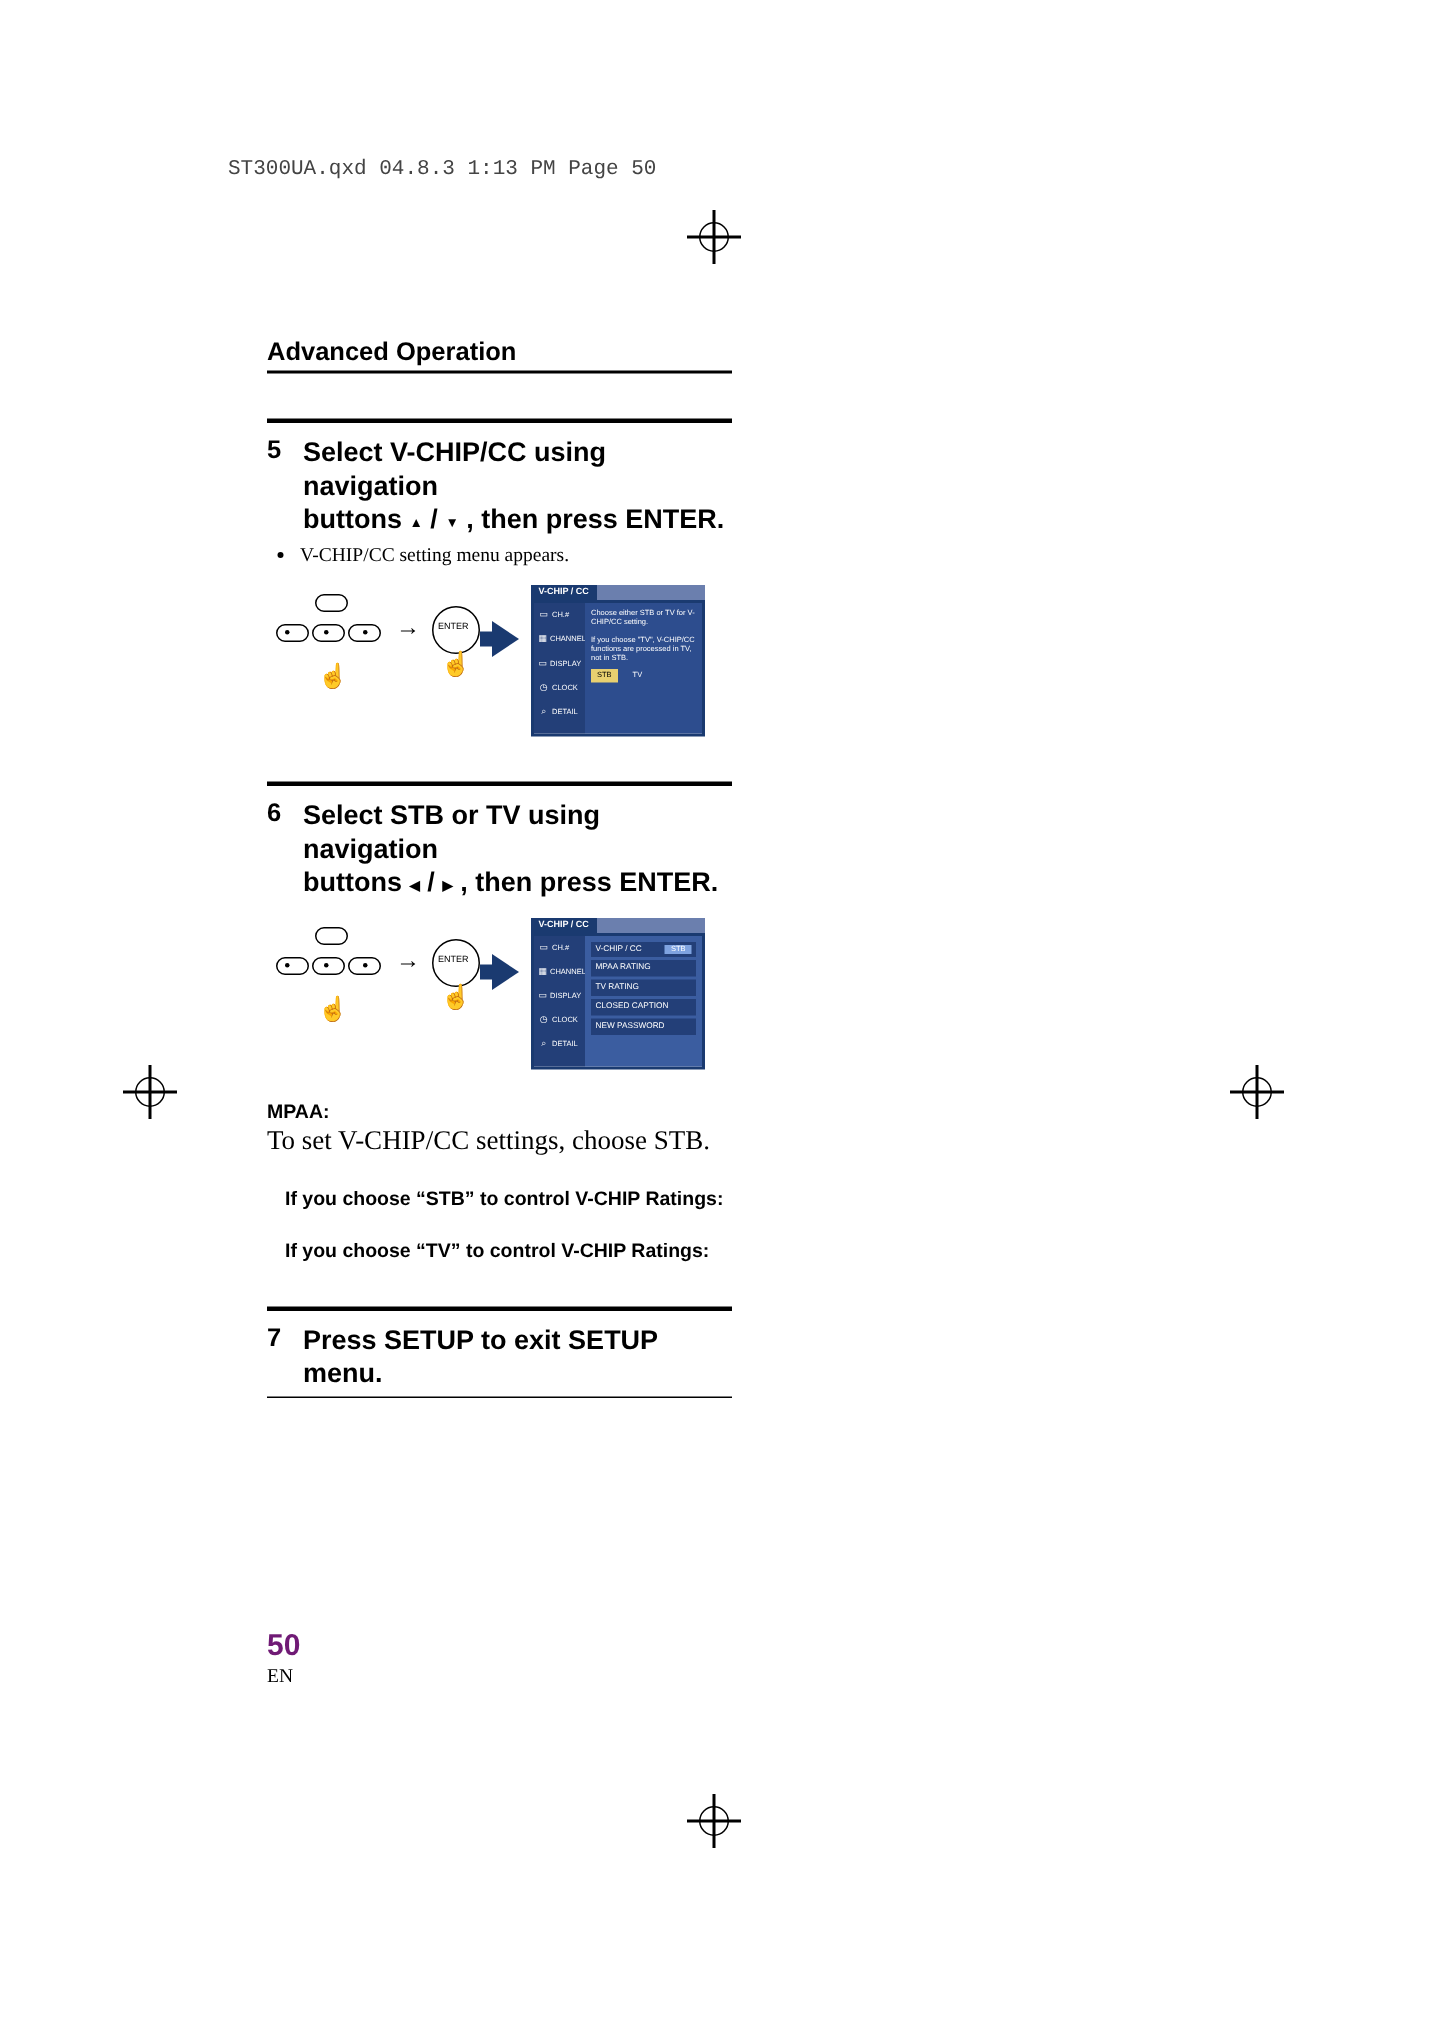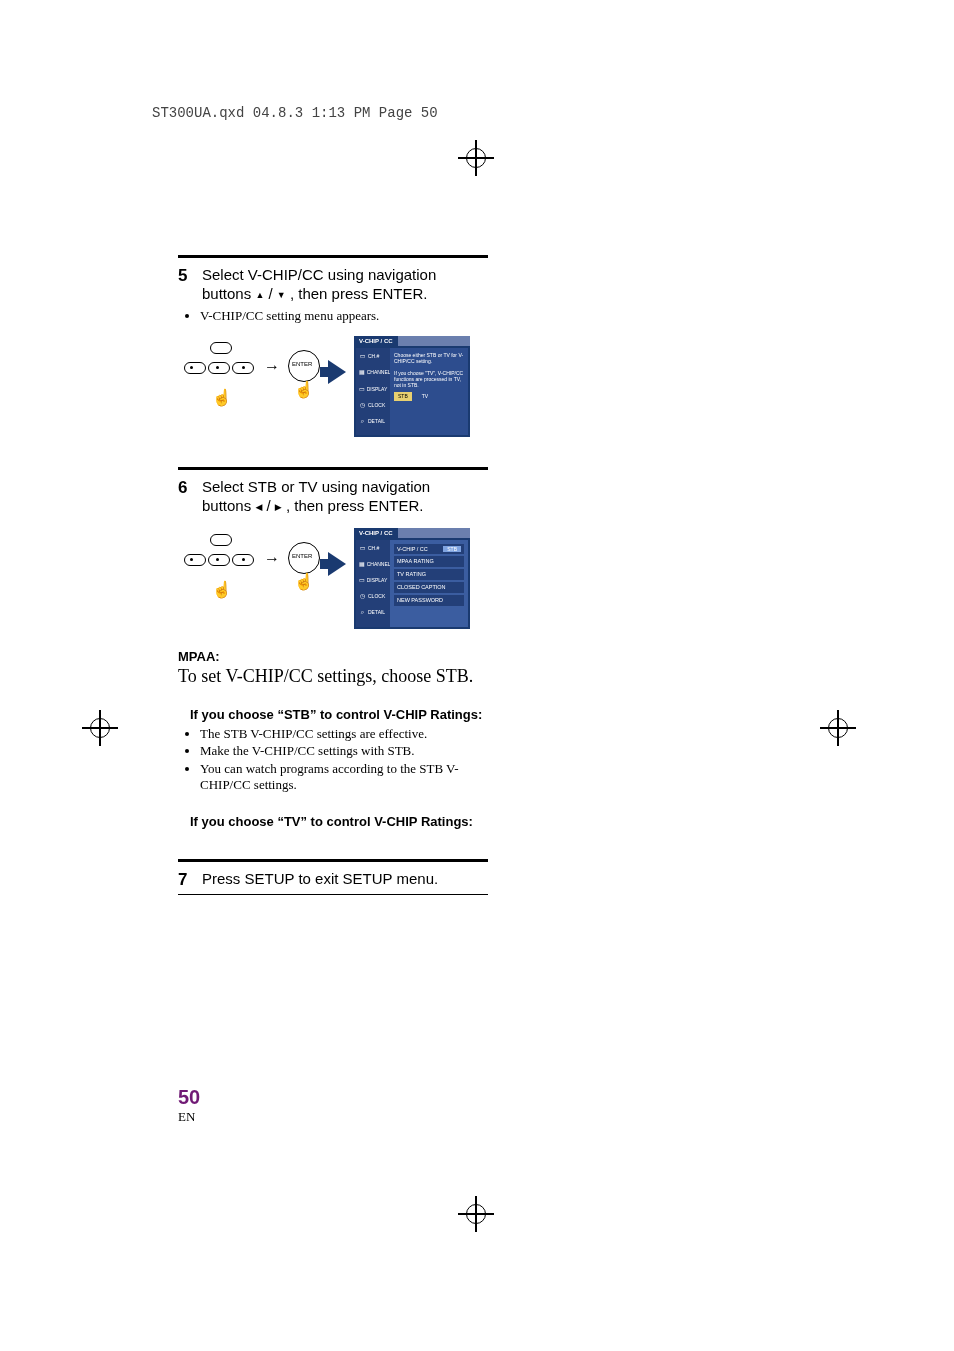--- a/index.html
+++ b/index.html
@@ -19,21 +19,21 @@
     .header-line { position: absolute; top: 105px; left: 152px; font-family: "Courier New", monospace; font-size: 14px; color: #444; }
 
     .content { position: absolute; top: 225px; left: 178px; width: 310px; }
     .section-title { font-family: Helvetica, Arial, sans-serif; font-weight: bold; font-size: 17px; padding-bottom: 2px; border-bottom: 2px solid #000; }
 
     .rule-thick { height: 3px; background: #000; margin-top: 30px; margin-bottom: 8px; }
     .rule-thin  { height: 1px; background: #000; margin-top: 4px; margin-bottom: 6px; }
 
     .step { display: flex; gap: 10px; }
     .step-num { font-family: Helvetica, Arial, sans-serif; font-weight: bold; font-size: 17px; min-width: 14px; }
-    .step-title { font-family: Helvetica, Arial, sans-serif; font-weight: normal; font-size: 15px; line-height: 1.25; }
+    .step-title { font-family: Helvetica, Arial, sans-serif; font-weight: bold; font-size: 18px; line-height: 1.25; }
     .tri-up::after { content: "▲"; font-size: 9px; vertical-align: 1px; }
     .tri-down::after { content: "▼"; font-size: 9px; vertical-align: 1px; }
     .tri-left::after { content: "◀"; font-size: 9px; vertical-align: 1px; }
     .tri-right::after { content: "▶"; font-size: 9px; vertical-align: 1px; }
 
     .body-bullets { margin: 4px 0 0 0; padding-left: 22px; font-size: 13px; line-height: 1.28; }
     .body-bullets li { margin-bottom: 1px; }
 
     .fig-row { display: flex; align-items: flex-start; gap: 8px; margin-top: 12px; }
 
@@ -96,20 +96,21 @@
   <div class="crop-center crop-right">
       <div class="ring"></div>
     </div>
   <div class="crop-center crop-bottom">
       <div class="ring"></div>
     </div>
 
   <div class="header-line">ST300UA.qxd  04.8.3  1:13 PM  Page 50</div>
 
   <div class="content">
+    <div class="section-title">Advanced Operation</div>
 
     <div class="rule-thick"></div>
     <div class="step">
       <div class="step-num">5</div>
       <div class="step-title">
         <span>Select V-CHIP/CC using navigation</span><br>
         <span>buttons </span>
         <span class="tri-up"></span> / <span class="tri-down"></span>
         <span>, then press ENTER.</span>
       </div>
@@ -260,25 +261,20 @@
               </div>
           </div>
         </div>
       </div>
     </div>
 
     <div class="note-heading">MPAA:</div>
     <div class="note-body">To set V-CHIP/CC settings, choose STB.</div>
 
     <div class="sub-heading">If you choose “STB” to control V-CHIP Ratings:</div>
-    <ul class="body-bullets">
-      <li>The STB V-CHIP/CC settings are effective.</li>
-      <li>Make the V-CHIP/CC settings with STB.</li>
-      <li>You can watch programs according to the STB V-CHIP/CC settings.</li>
-    </ul>
 
     <div class="sub-heading">If you choose “TV” to control V-CHIP Ratings:</div>
 
     <div class="rule-thick"></div>
     <div class="step">
       <div class="step-num">7</div>
       <div class="step-title">Press SETUP to exit SETUP menu.</div>
     </div>
     <div class="rule-thin"></div>
   </div>

